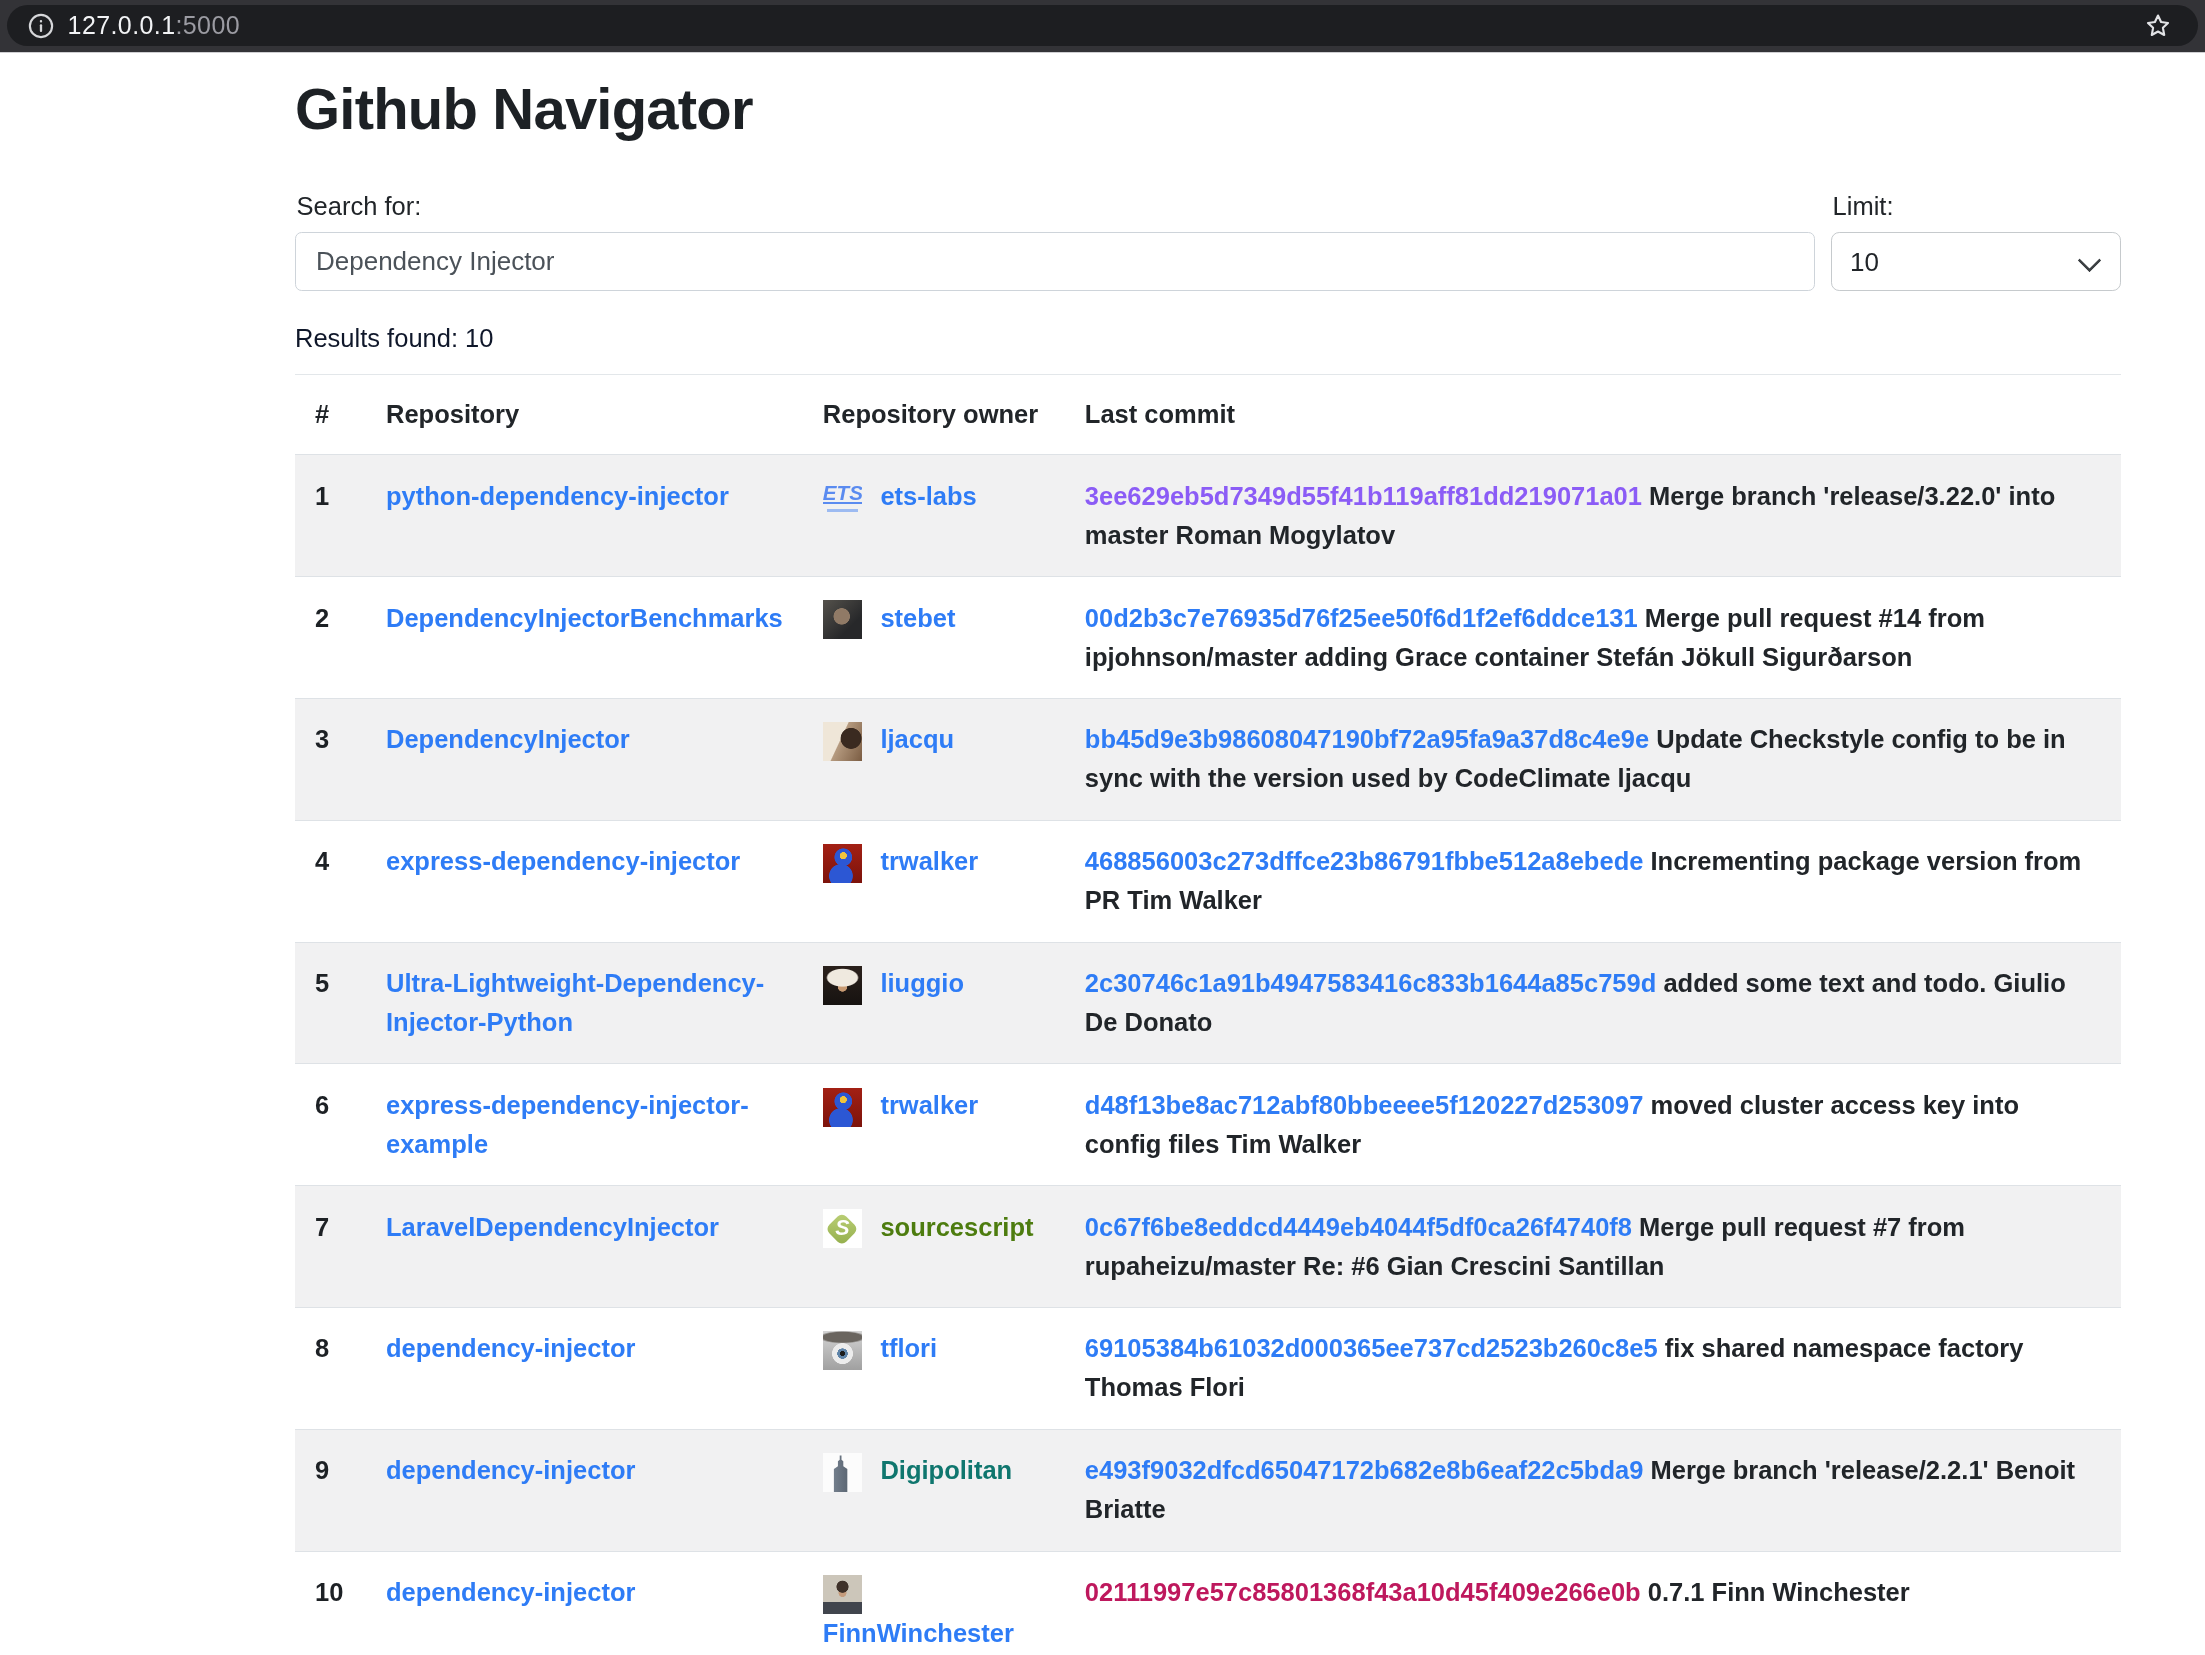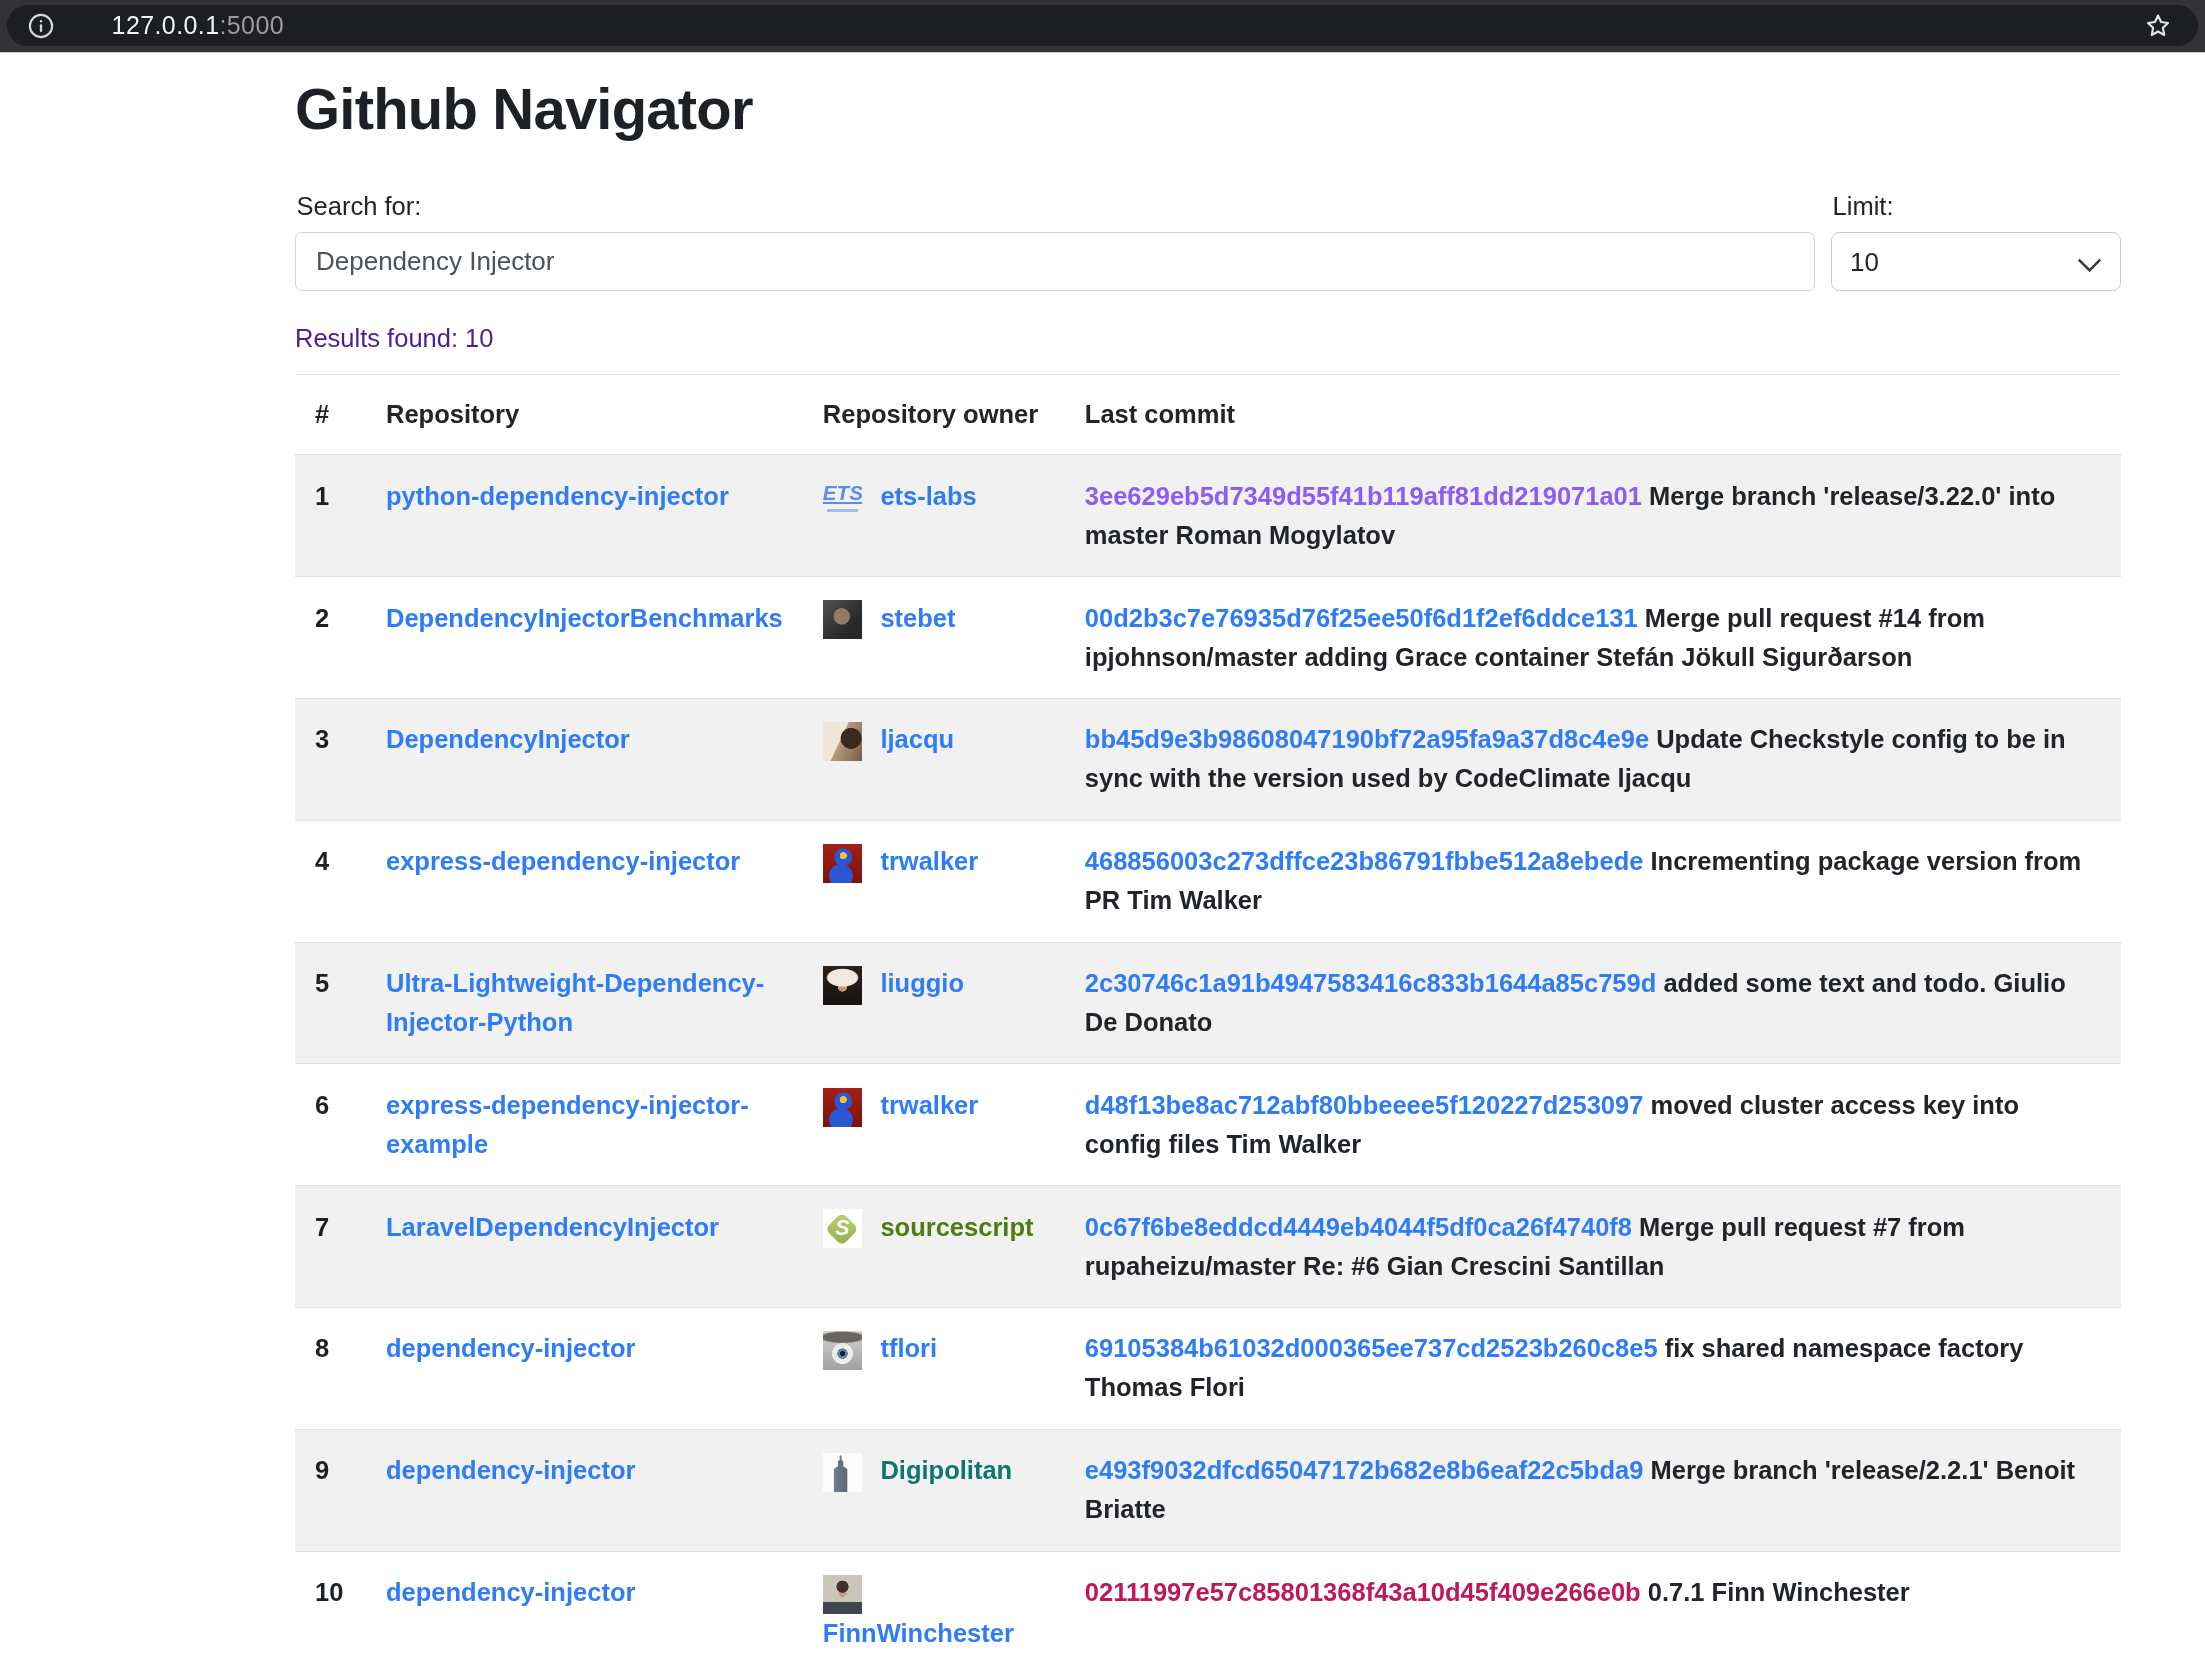--- a/index.html
+++ b/index.html
@@ -9,21 +9,21 @@
     color:#212529;-webkit-font-smoothing:antialiased;
   }
   
   .browser-bar{
     position:relative;width:100%;height:53px;background:#333337;
     border-bottom:0.8px solid #cfcfd2;box-sizing:border-box;
   }
   .address-bar{
     position:absolute;left:6.6px;right:6.6px;top:5px;bottom:5.8px;
     background:#1d1e21;border-radius:21.4px;
-    display:flex;align-items:center;gap:44px;
+    display:flex;align-items:center;
   }
   .info-icon{display:inline-flex;margin-left:20px;align-items:center;}
   .url-text{margin-left:13px;font-size:25px;color:#f2f3f5;letter-spacing:0.4px;}
   .url-text .port{color:#9b9ba2;}
   .star-icon{position:absolute;right:25px;top:50%;transform:translateY(-50%);display:inline-flex;}
   
   .container{margin-left:295px;width:1826px;}
   h1.page-title{
     margin:21px 0 0 0;font-size:58px;line-height:1.2;font-weight:700;color:#1d2125;
     letter-spacing:-0.8px;
@@ -41,21 +41,21 @@
   .limit-select{
     width:100%;height:59px;box-sizing:border-box;border:1.6px solid #c6cacd;border-radius:8.2px;
     padding:0 49px 0 18px;font-size:26px;color:#212529;background:#fff;outline:none;
     appearance:none;-webkit-appearance:none;-moz-appearance:none;font-family:inherit;
   }
   .select-chevron{
     position:absolute;right:23px;top:20px;width:14px;height:14px;pointer-events:none;
     border-right:3.3px solid #3c4043;border-bottom:3.3px solid #3c4043;
     transform:rotate(45deg);border-radius:1.6px;
   }
-  .results-line{margin-top:33px;font-size:25.5px;color:#4c1d95;}
+  .results-line{margin-top:33px;font-size:25.5px;color:#0f172a;}
   
   table.results{
     margin-top:21.4px;width:100%;border-collapse:collapse;font-size:25.5px;line-height:39px;
   }
   table.results thead th{
     text-align:left;font-weight:700;color:#212529;padding:20px;
     border-top:1.6px solid #e3e7ea;border-bottom:1.6px solid #dee2e6;
   }
   table.results tbody tr{border-top:1.6px solid #dee2e6;}
   table.results tbody tr:nth-child(odd){background:#f1f1f2;}

